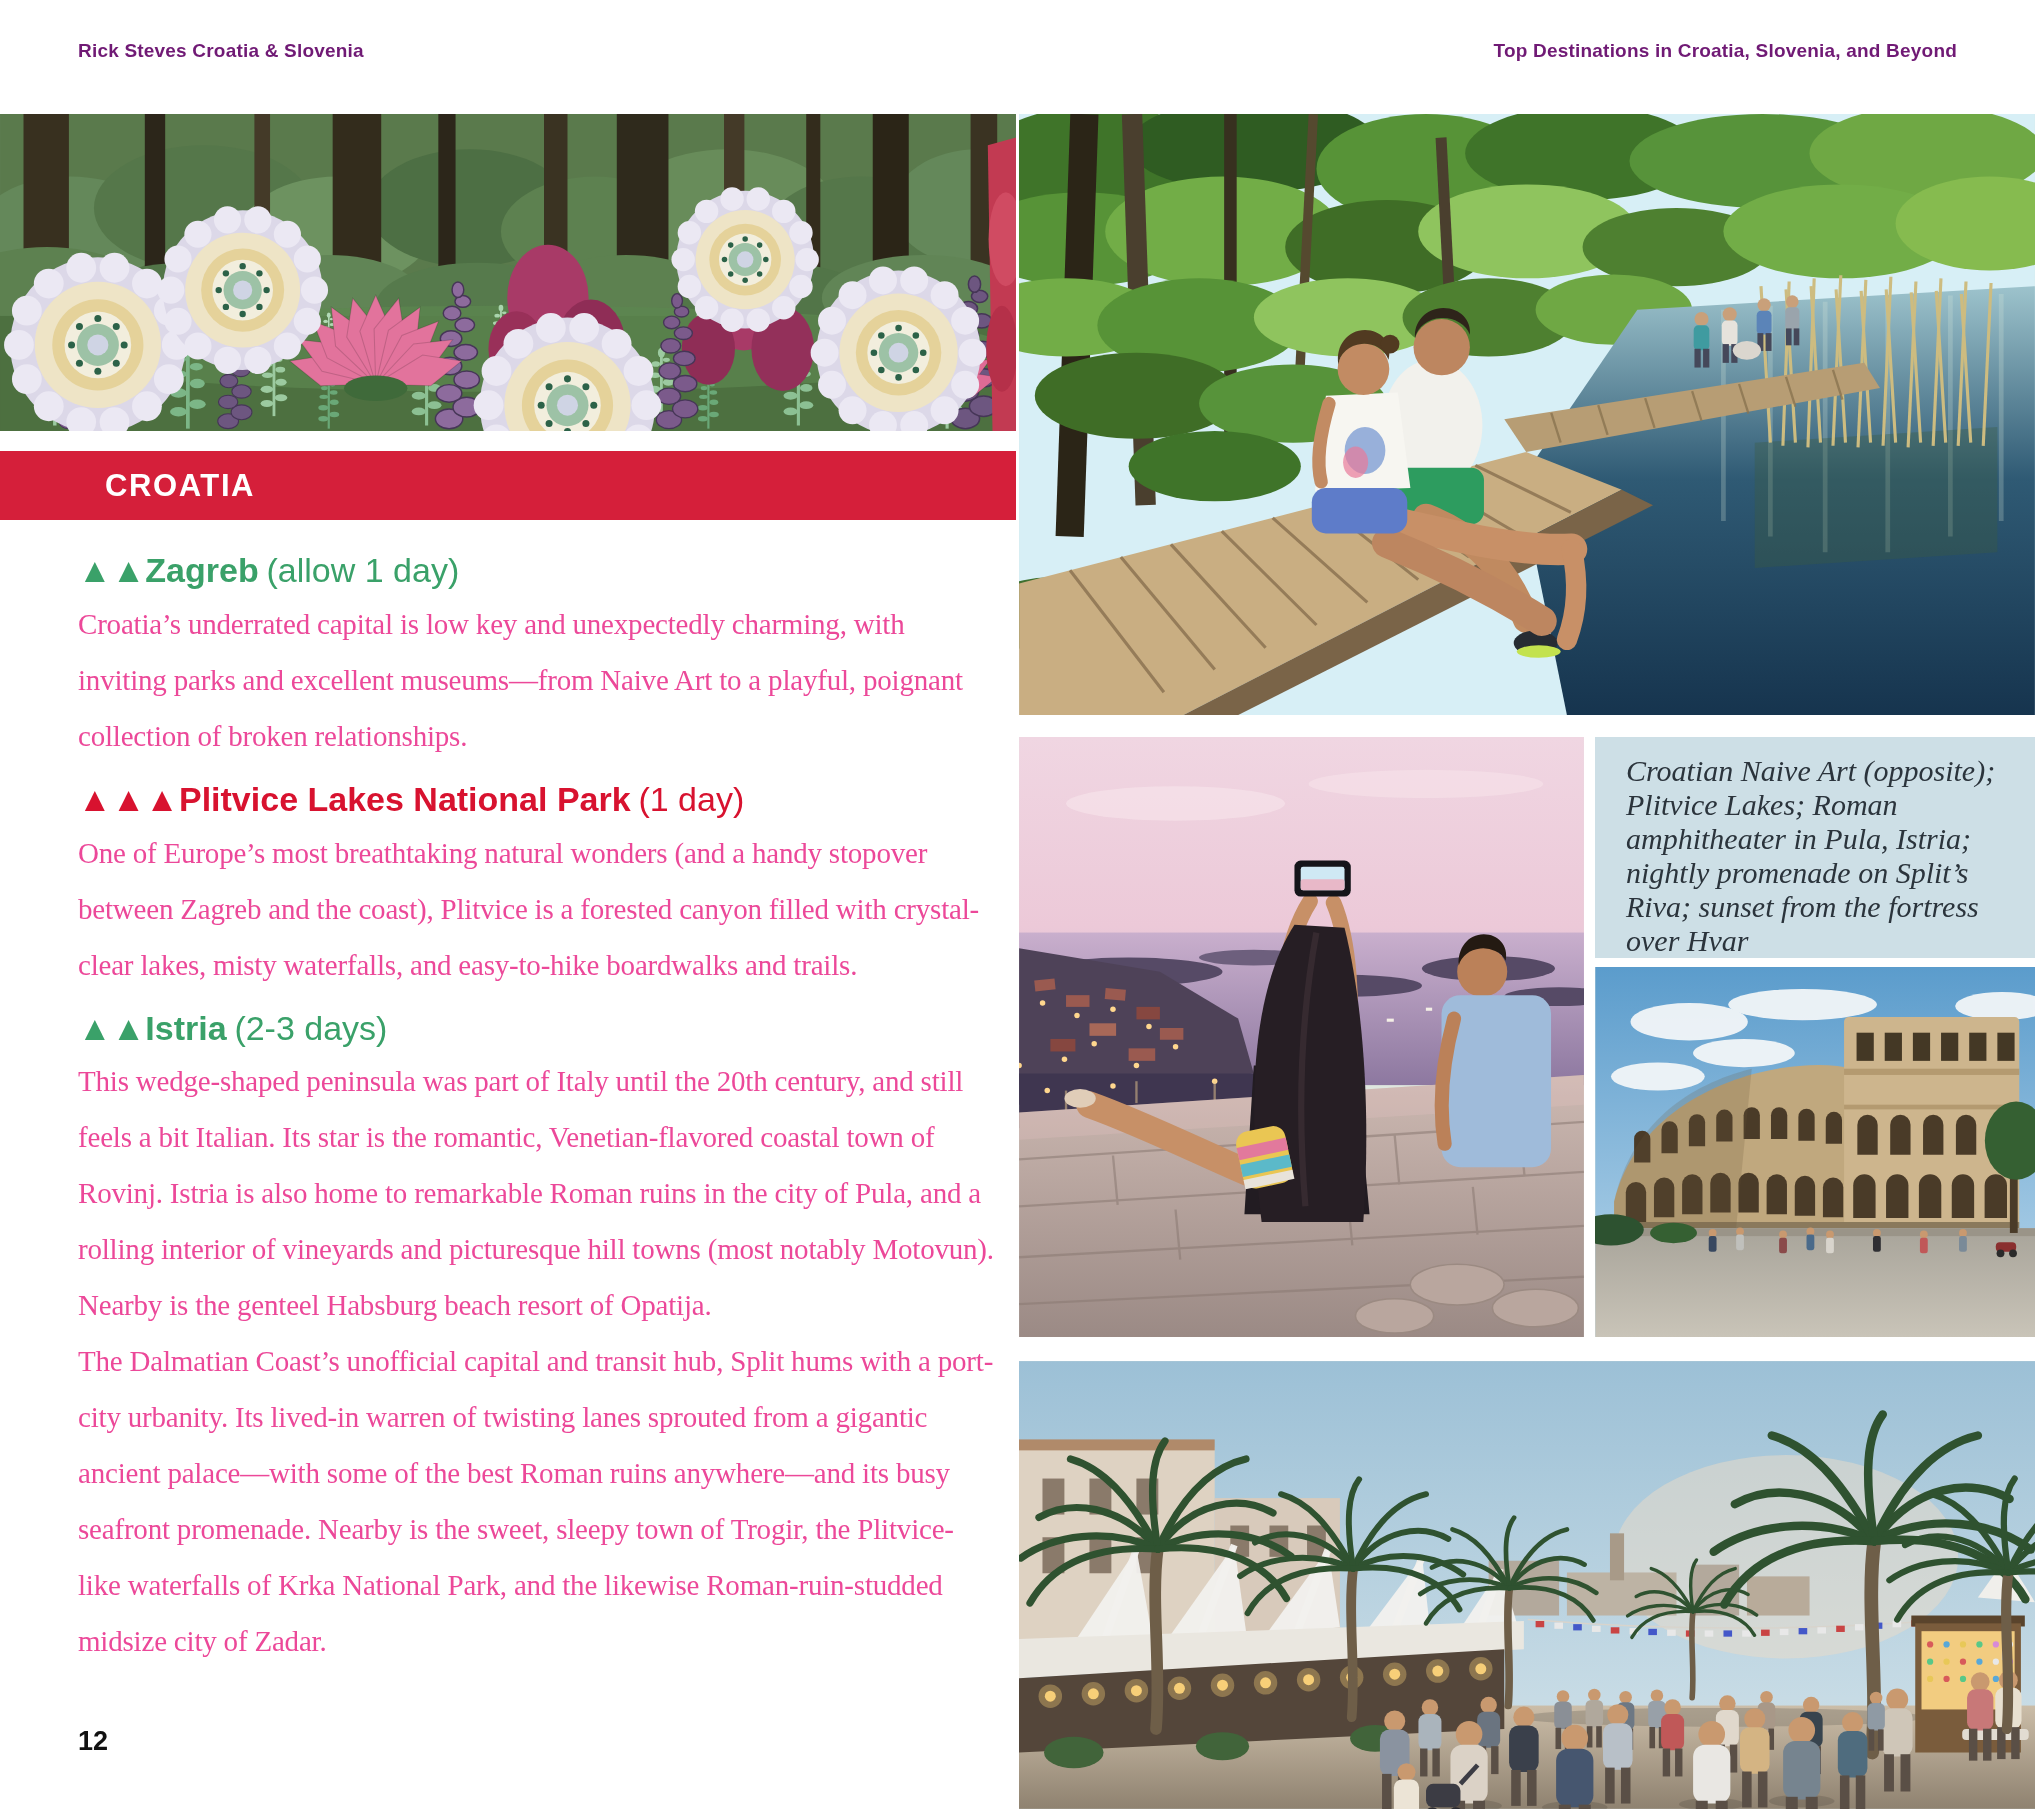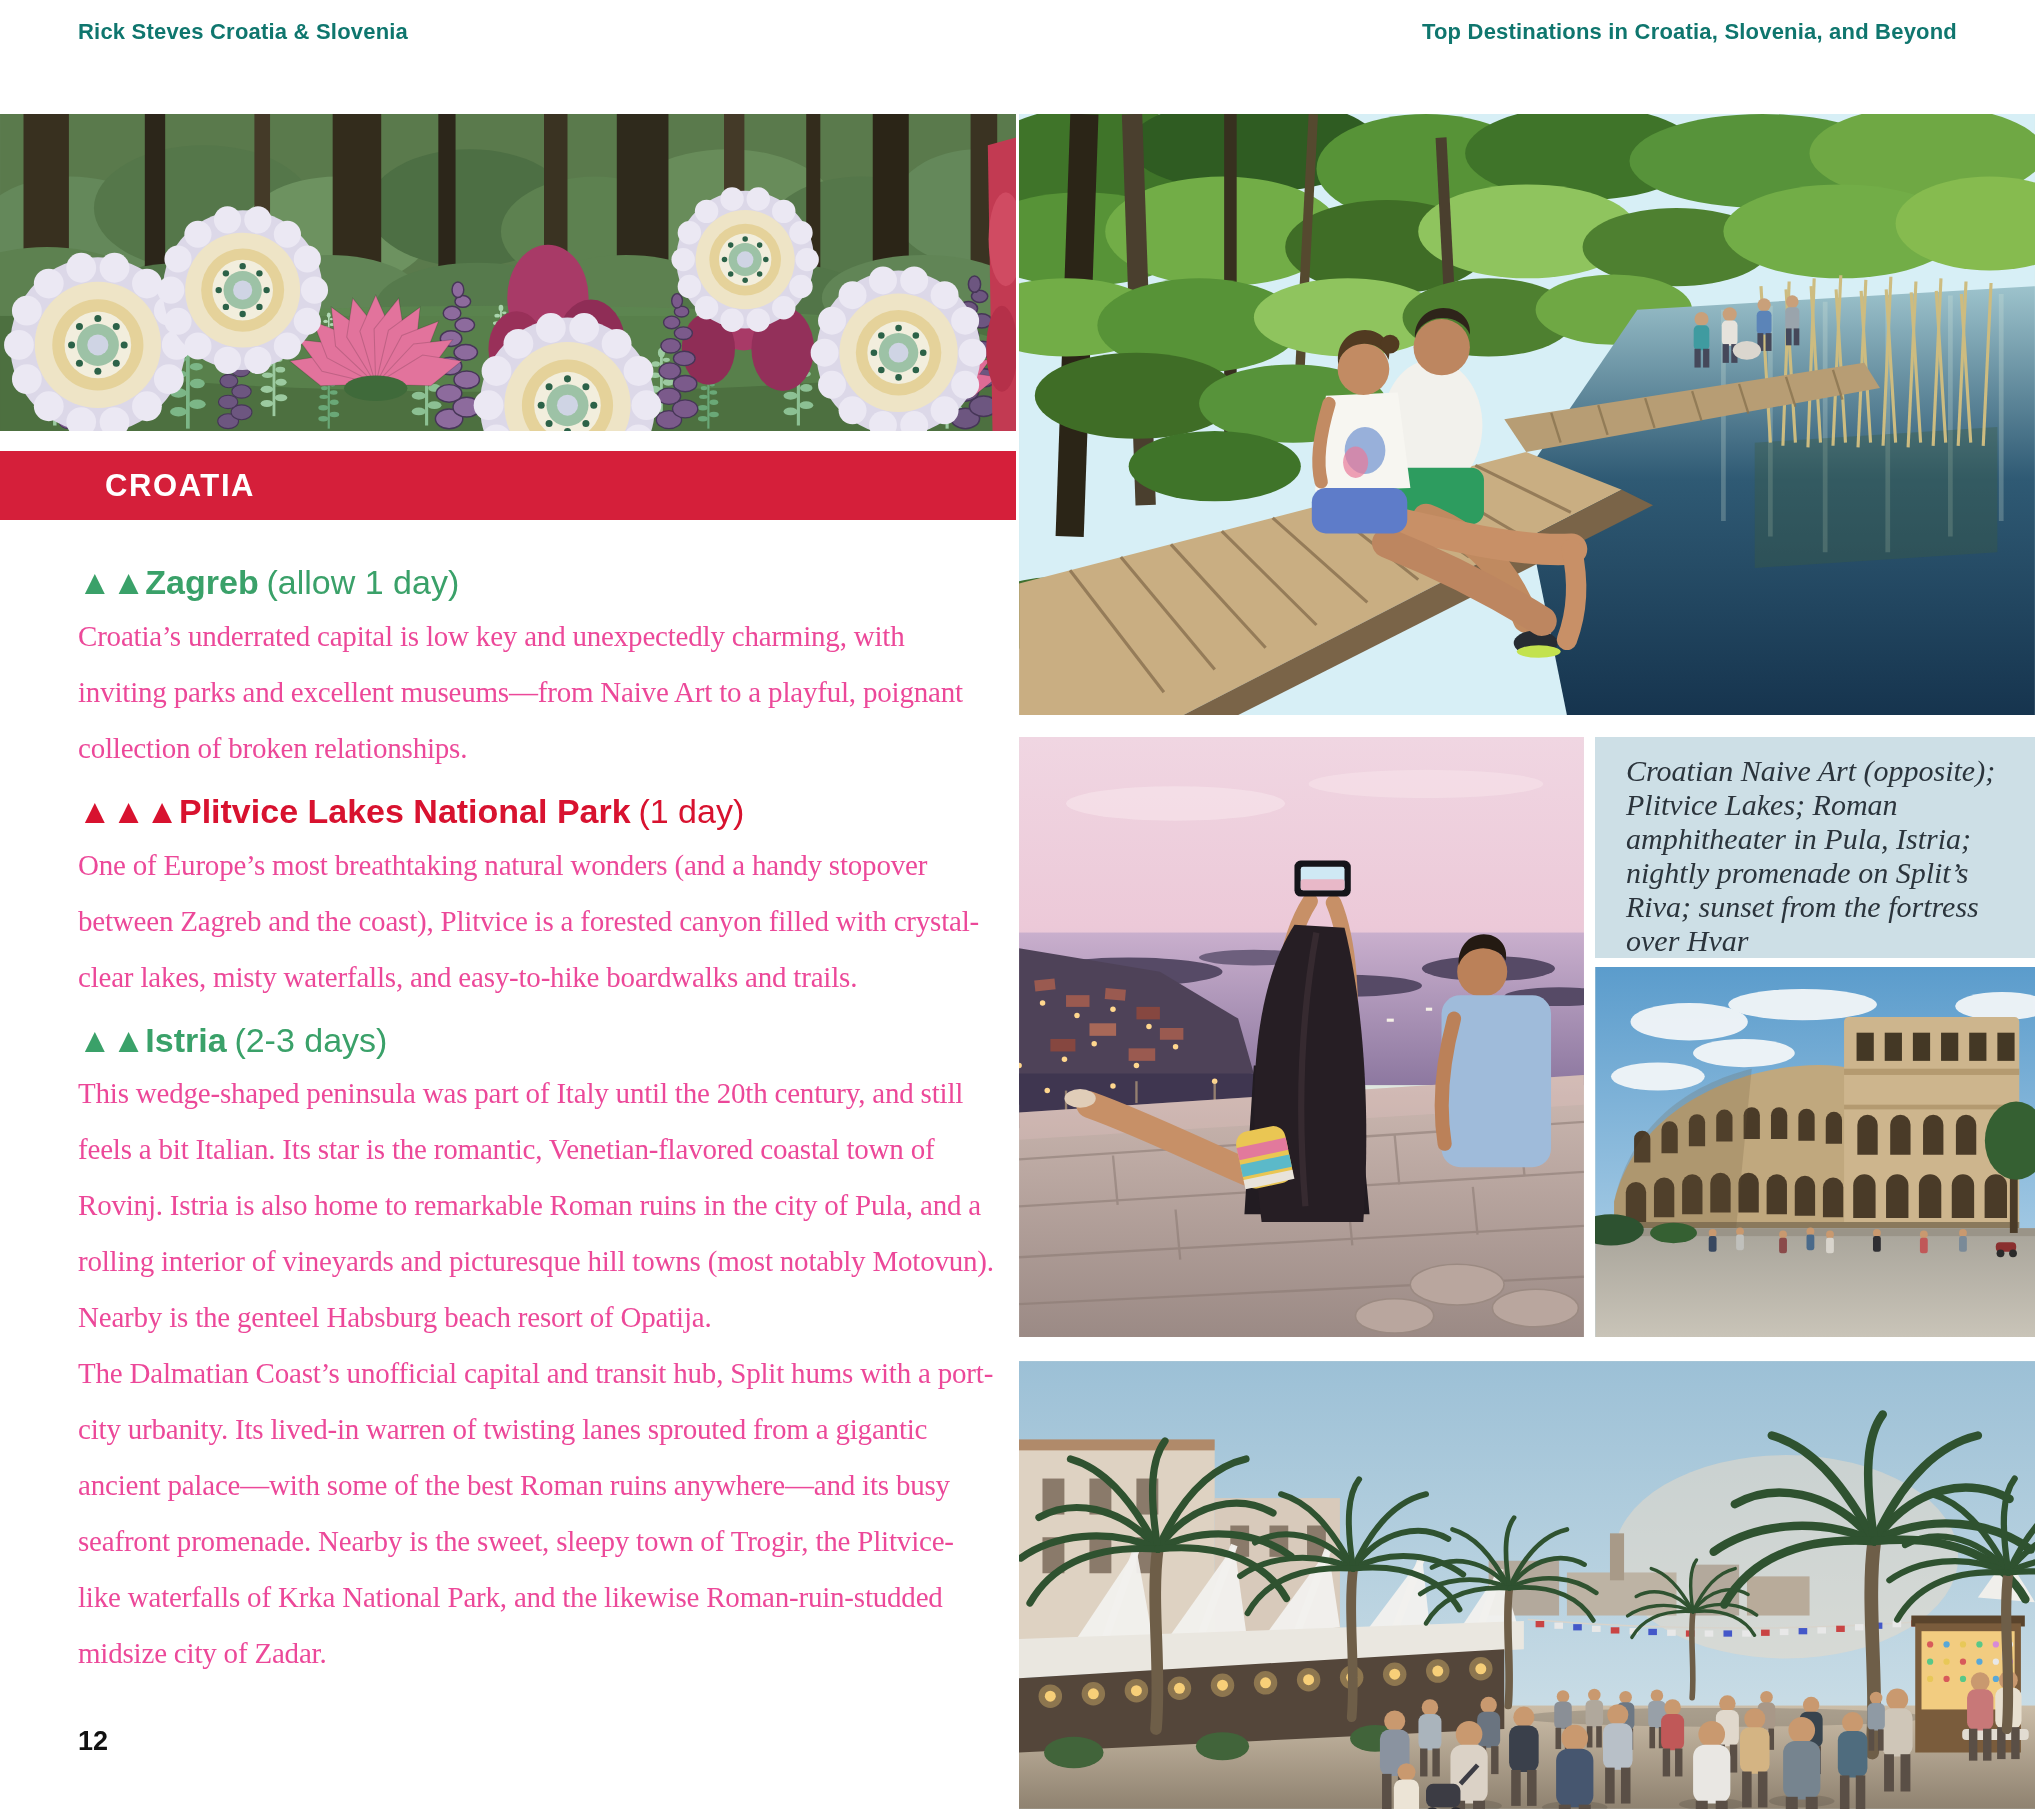--- a/index.html
+++ b/index.html
@@ -1,29 +1,29 @@
 <!DOCTYPE html>
 <html style="font-size:12.5px"><head>
 <meta charset="utf-8">
 <style>
   html,body{margin:0;padding:0;background:#888;}
   .page{position:relative;width:2035px;height:1809px;background:#ffffff;overflow:hidden;
         font-family:"Liberation Sans",sans-serif;}
   
-  .runhead{position:absolute;top:19px;font-size:22px;font-weight:bold;color:#0f766e;letter-spacing:0.2px;}
+  .runhead{position:absolute;top:40px;font-size:19px;font-weight:bold;color:#701a75;letter-spacing:0.2px;}
   .runhead.left{left:78px;}
   .runhead.right{right:78px;}
   
   .banner{position:absolute;left:0;top:451px;width:1016px;height:69px;background:#d51f3a;}
   .banner span{display:block;padding-left:105px;line-height:70px;font-size:31px;font-weight:bold;
                letter-spacing:1.6px;color:#ffffff;}
   
   .textcol{position:absolute;left:78px;top:548px;width:916px;color:#17120e;}
   .sec h2{margin:17px 0 7.8px 0;font-size:34px;line-height:36px;font-weight:800;}
-  .sec:first-child h2{margin-top:16px;}
+  .sec:first-child h2{margin-top:4px;}
   .sec h2 .dur{font-weight:400;margin-left:7.8px;}
   .sec.green h2{color:#3aa169;}
   .sec.red h2{color:#d8122f;}
   .sec p{margin:0;font-family:"Liberation Serif",serif;font-size:29px;line-height:56px;
          letter-spacing:-0.2px;color:#ec4899;hyphens:manual;}
   .pagenum{position:absolute;left:78px;top:1726px;font-size:27px;font-weight:bold;color:#111;}
   
   figure.ph{position:absolute;margin:0;overflow:hidden;background:#dfe6df;}
   figure.ph svg{display:block;width:100%;height:100%;}
   .ph-art{left:0;top:114px;width:1016px;height:317px;}

